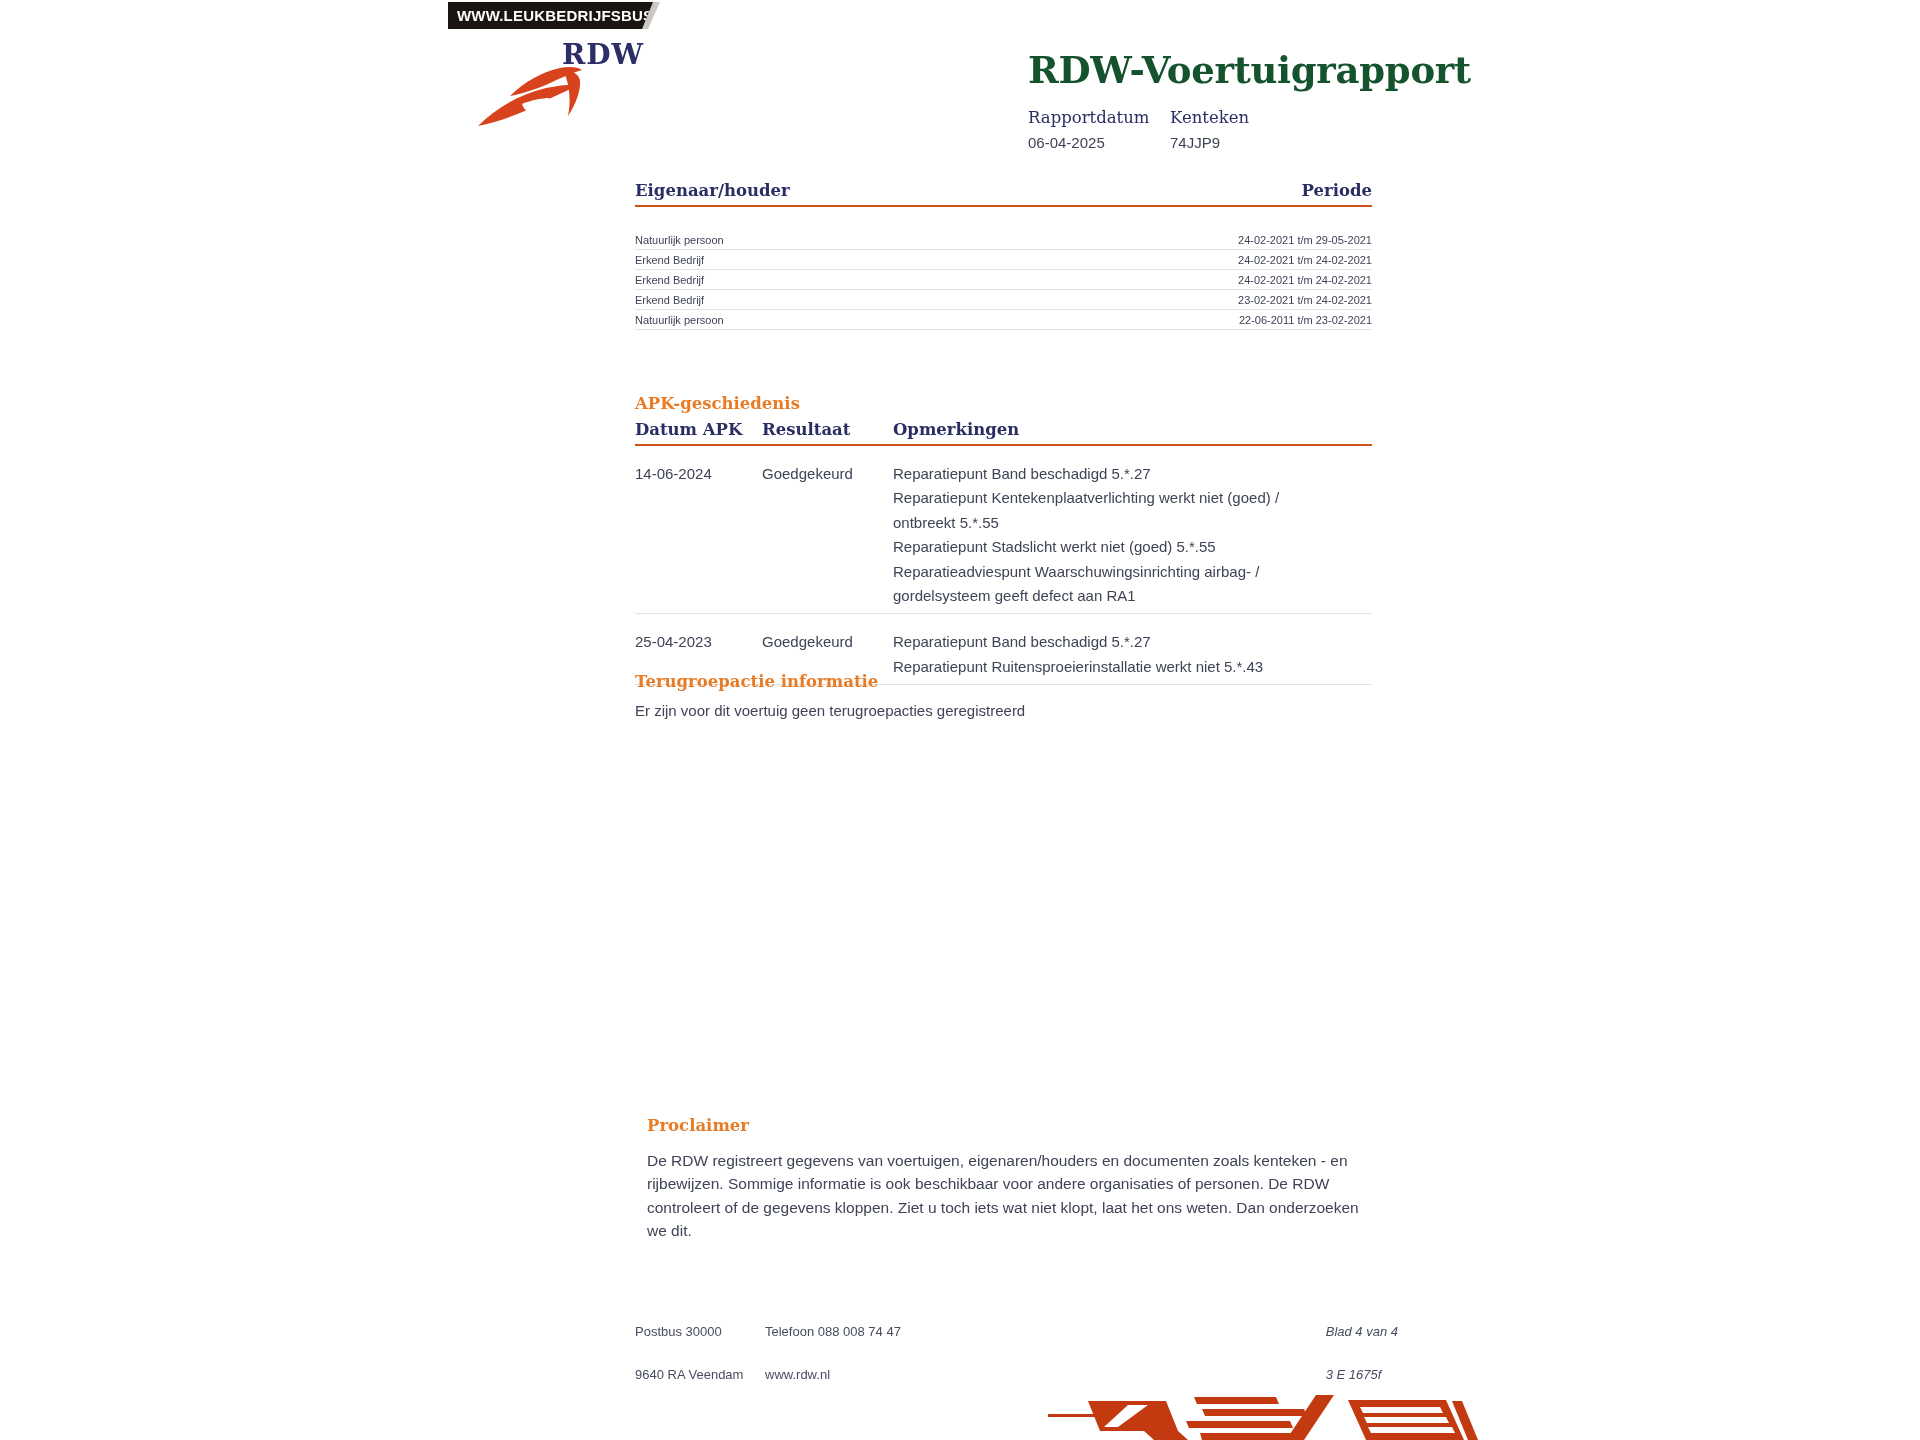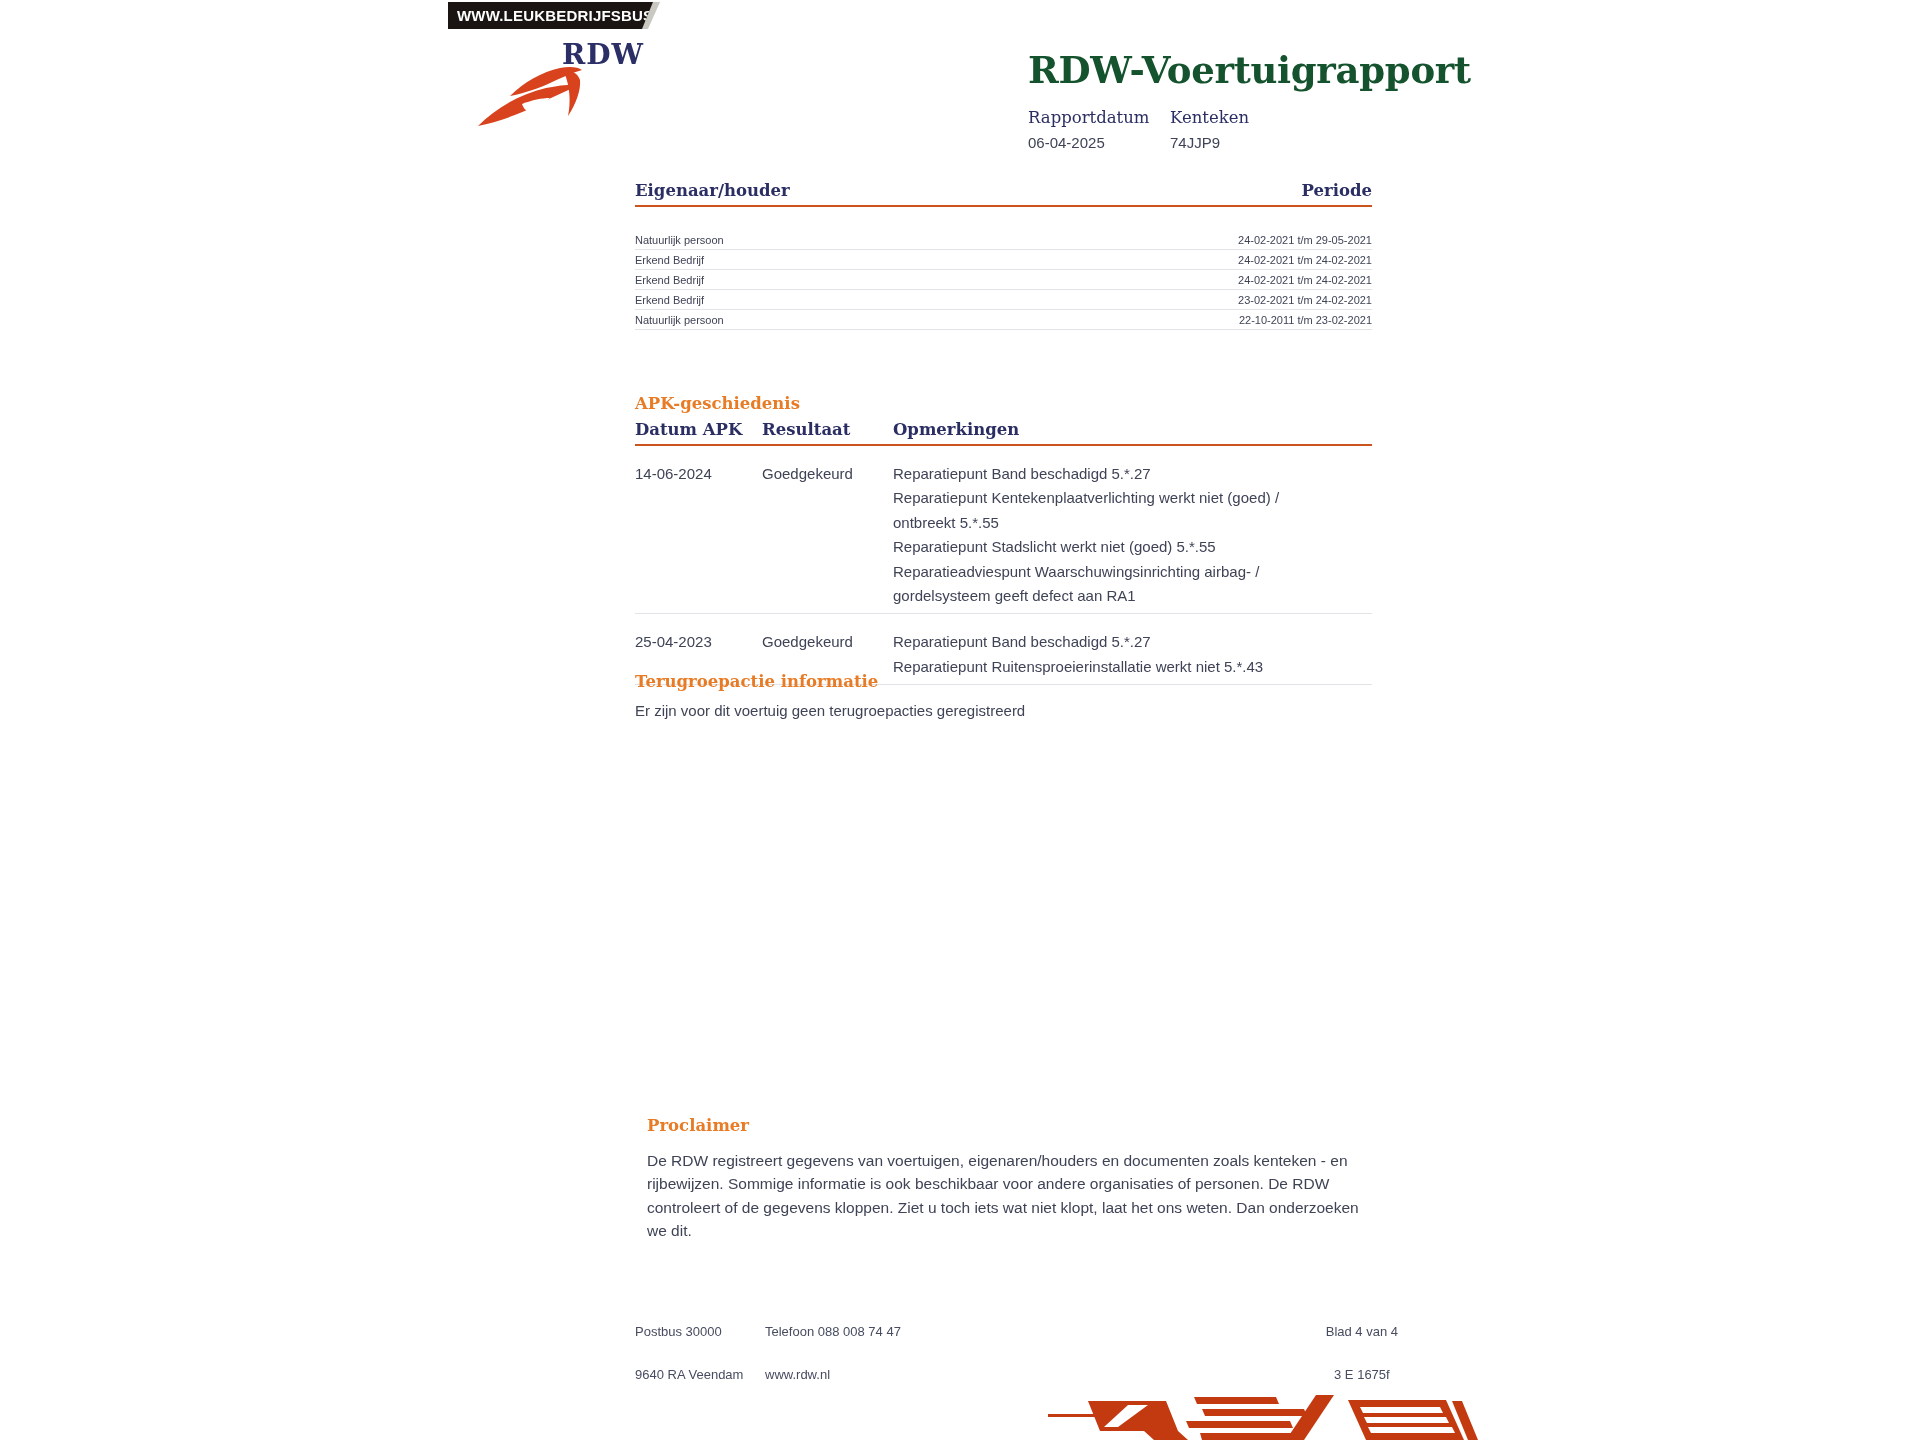--- a/index.html
+++ b/index.html
@@ -57,21 +57,21 @@
   .recall{left:635px;top:672px;width:737px;}
   .recall .body{margin-top:11px;font-size:15px;}
 
   
   .proclaimer{left:647px;top:1116px;width:722px;}
   .proclaimer p{margin:14px 0 0 0;font-size:15.5px;line-height:23.4px;}
 
   
   .footer{left:635px;top:1324px;width:763px;display:grid;
     grid-template-columns:130px 1fr auto;row-gap:28px;font-size:13px;color:#474c60;}
-  .footer .right{text-align:center;}
+  .footer .right{text-align:left;font-style:italic;}
 
   
   .bottom-graphic{left:1048px;top:1395px;}
 </style>
 </head>
 <body>
 
 <div class="abs banner-wrap">
   <div class="banner-gray"></div>
   <div class="banner-black">
@@ -118,21 +118,21 @@
     <div class="owner-row">
       <span>Erkend Bedrijf</span>
       <span>24-02-2021 t/m 24-02-2021</span>
     </div>
     <div class="owner-row">
       <span>Erkend Bedrijf</span>
       <span>23-02-2021 t/m 24-02-2021</span>
     </div>
     <div class="owner-row">
       <span>Natuurlijk persoon</span>
-      <span>22-10-2011 t/m 23-02-2021</span>
+      <span>22-06-2011 t/m 23-02-2021</span>
     </div>
   </div>
 </div>
 
 <div class="abs apk">
   <div class="orange-head">APK-geschiedenis</div>
   <div class="apk-grid-head">
     <div>Datum APK</div>
     <div>Resultaat</div>
     <div>Opmerkingen</div>

